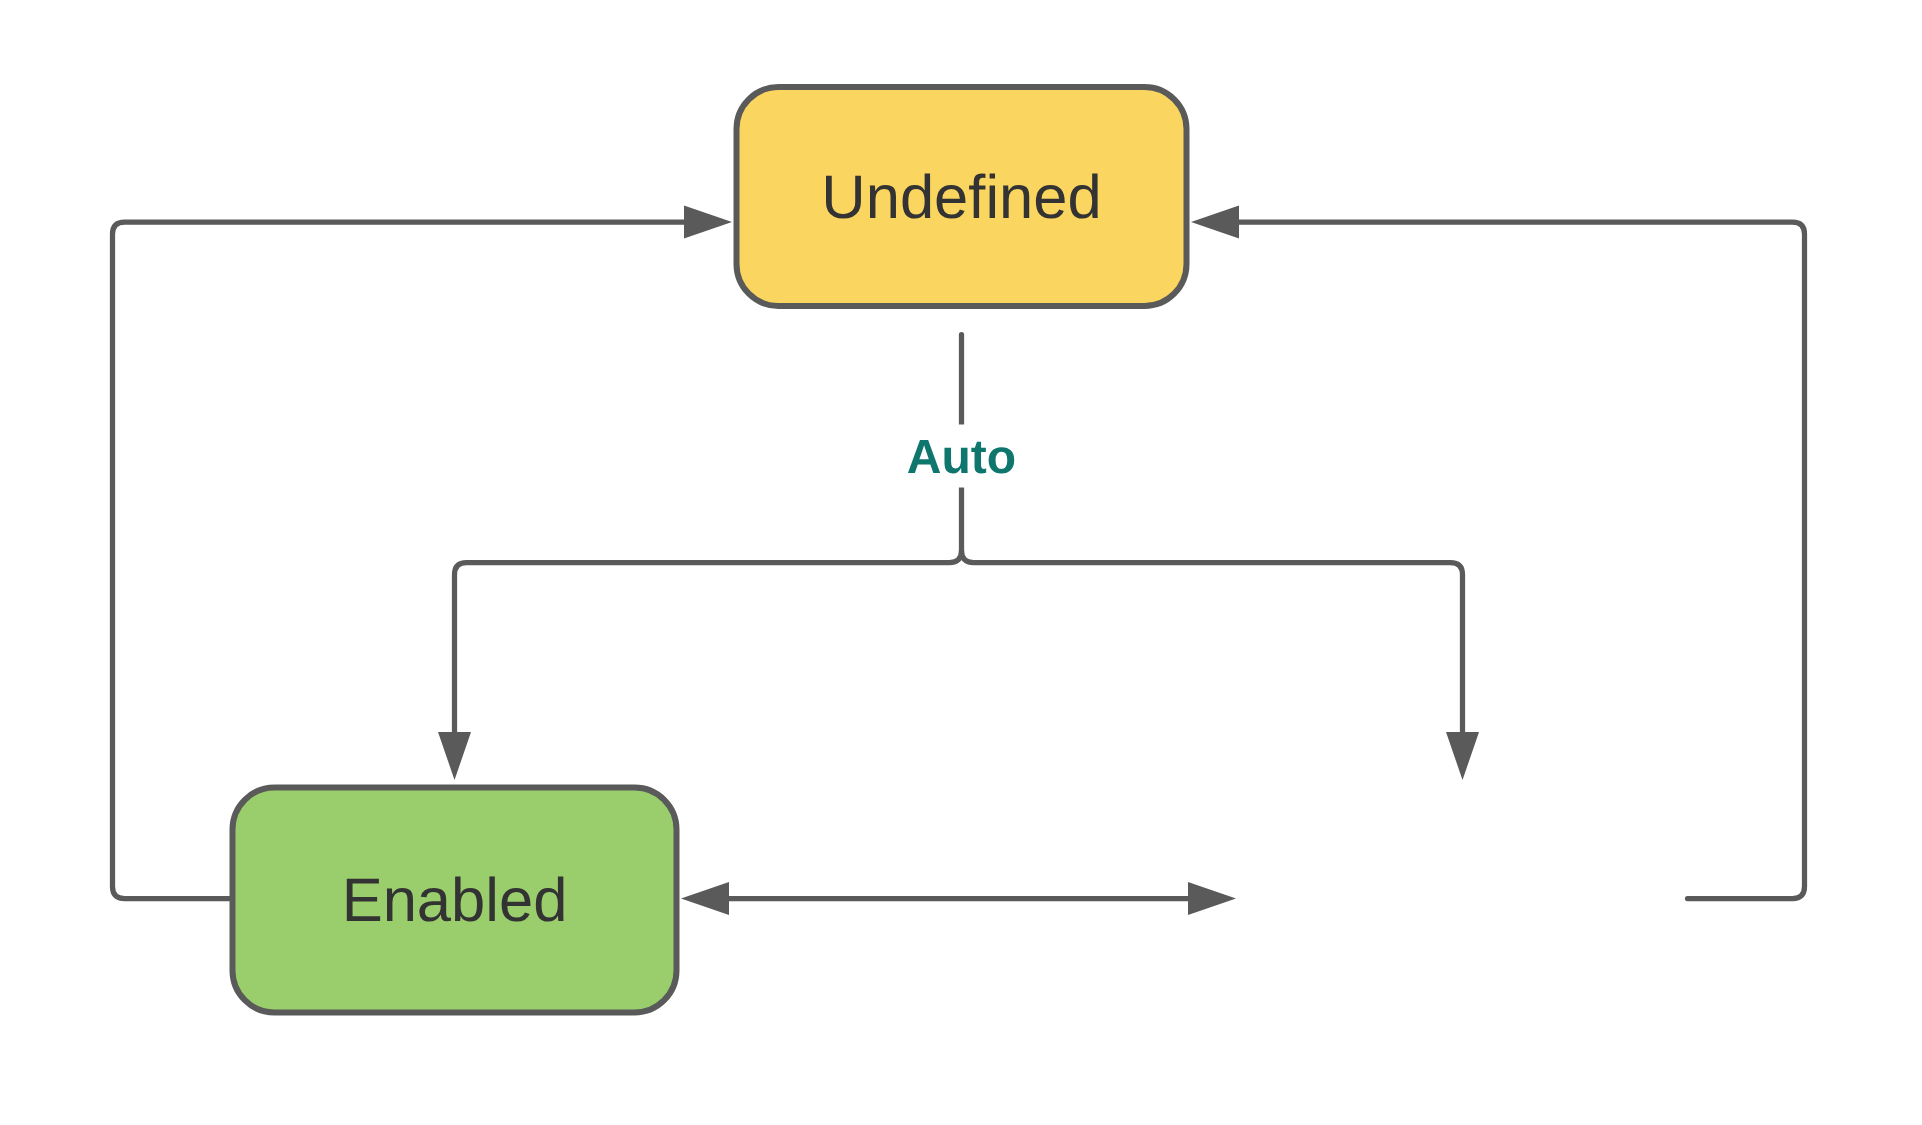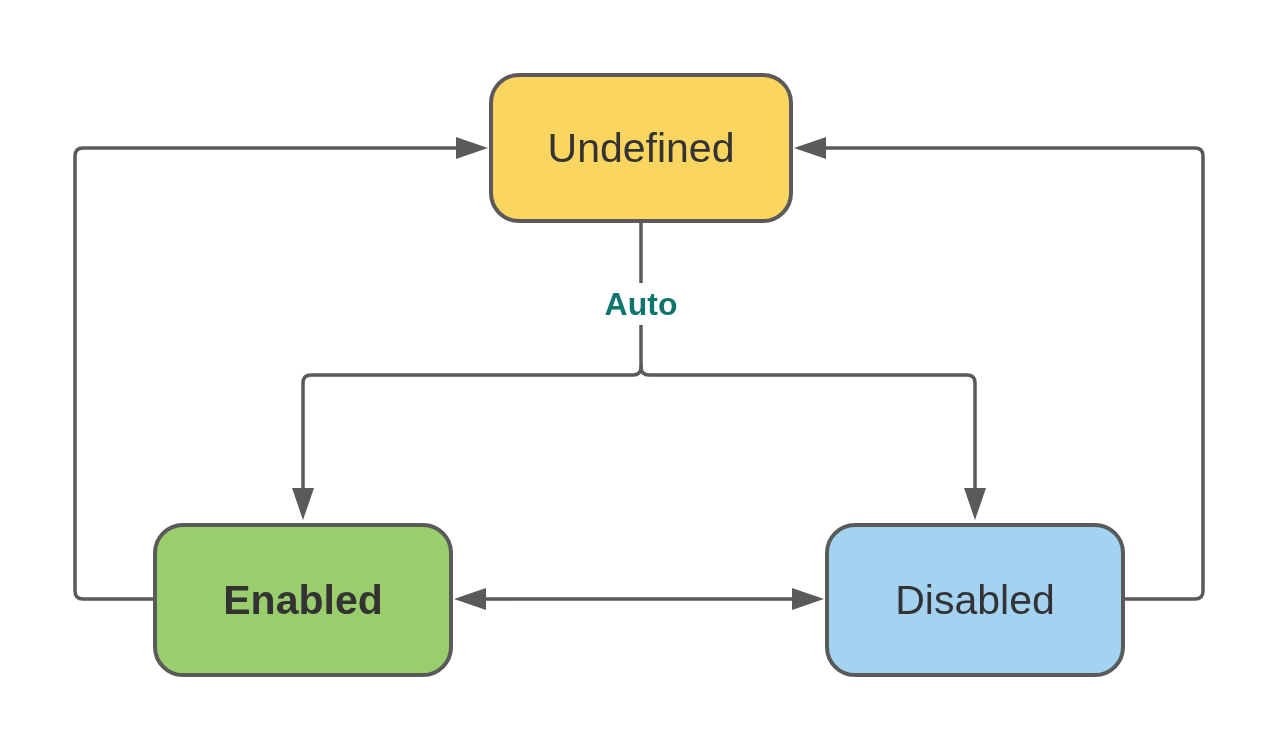--- a/index.html
+++ b/index.html
@@ -28,29 +28,28 @@
     border: 4px solid #5a5a5a;
     border-radius: 30px;
     display: flex;
     align-items: center;
     justify-content: center;
     font-size: 41px;
     color: #333333;
     white-space: nowrap;
   }
   .node-undefined {
-    left: 489px; top: 73px;
+    left: 489px; top: 56px;
     width: 304px; height: 150px;
     background: #fad55f;
   }
   .node-enabled {
     left: 153px; top: 523px;
     width: 300px; height: 154px;
     background: #9ace6c;
-    font-weight: bold;
   }
   .node-disabled {
     left: 825px; top: 523px;
     width: 300px; height: 154px;
     background: #a3d3f1;
   }
   .edge-label {
     position: absolute;
     left: 596px; top: 283px;
     width: 90px; height: 42px;
@@ -91,19 +90,16 @@
   </svg>
 
   <div class="node node-undefined">
     <span>Undefined</span>
   </div>
 
   <div class="node node-enabled">
     <span>Enabled</span>
   </div>
 
-  <div class="node node-disabled">
-    <span>Disabled</span>
-  </div>
 
   <div class="edge-label">Auto</div>
 
 </div>
 
 </body></html>

